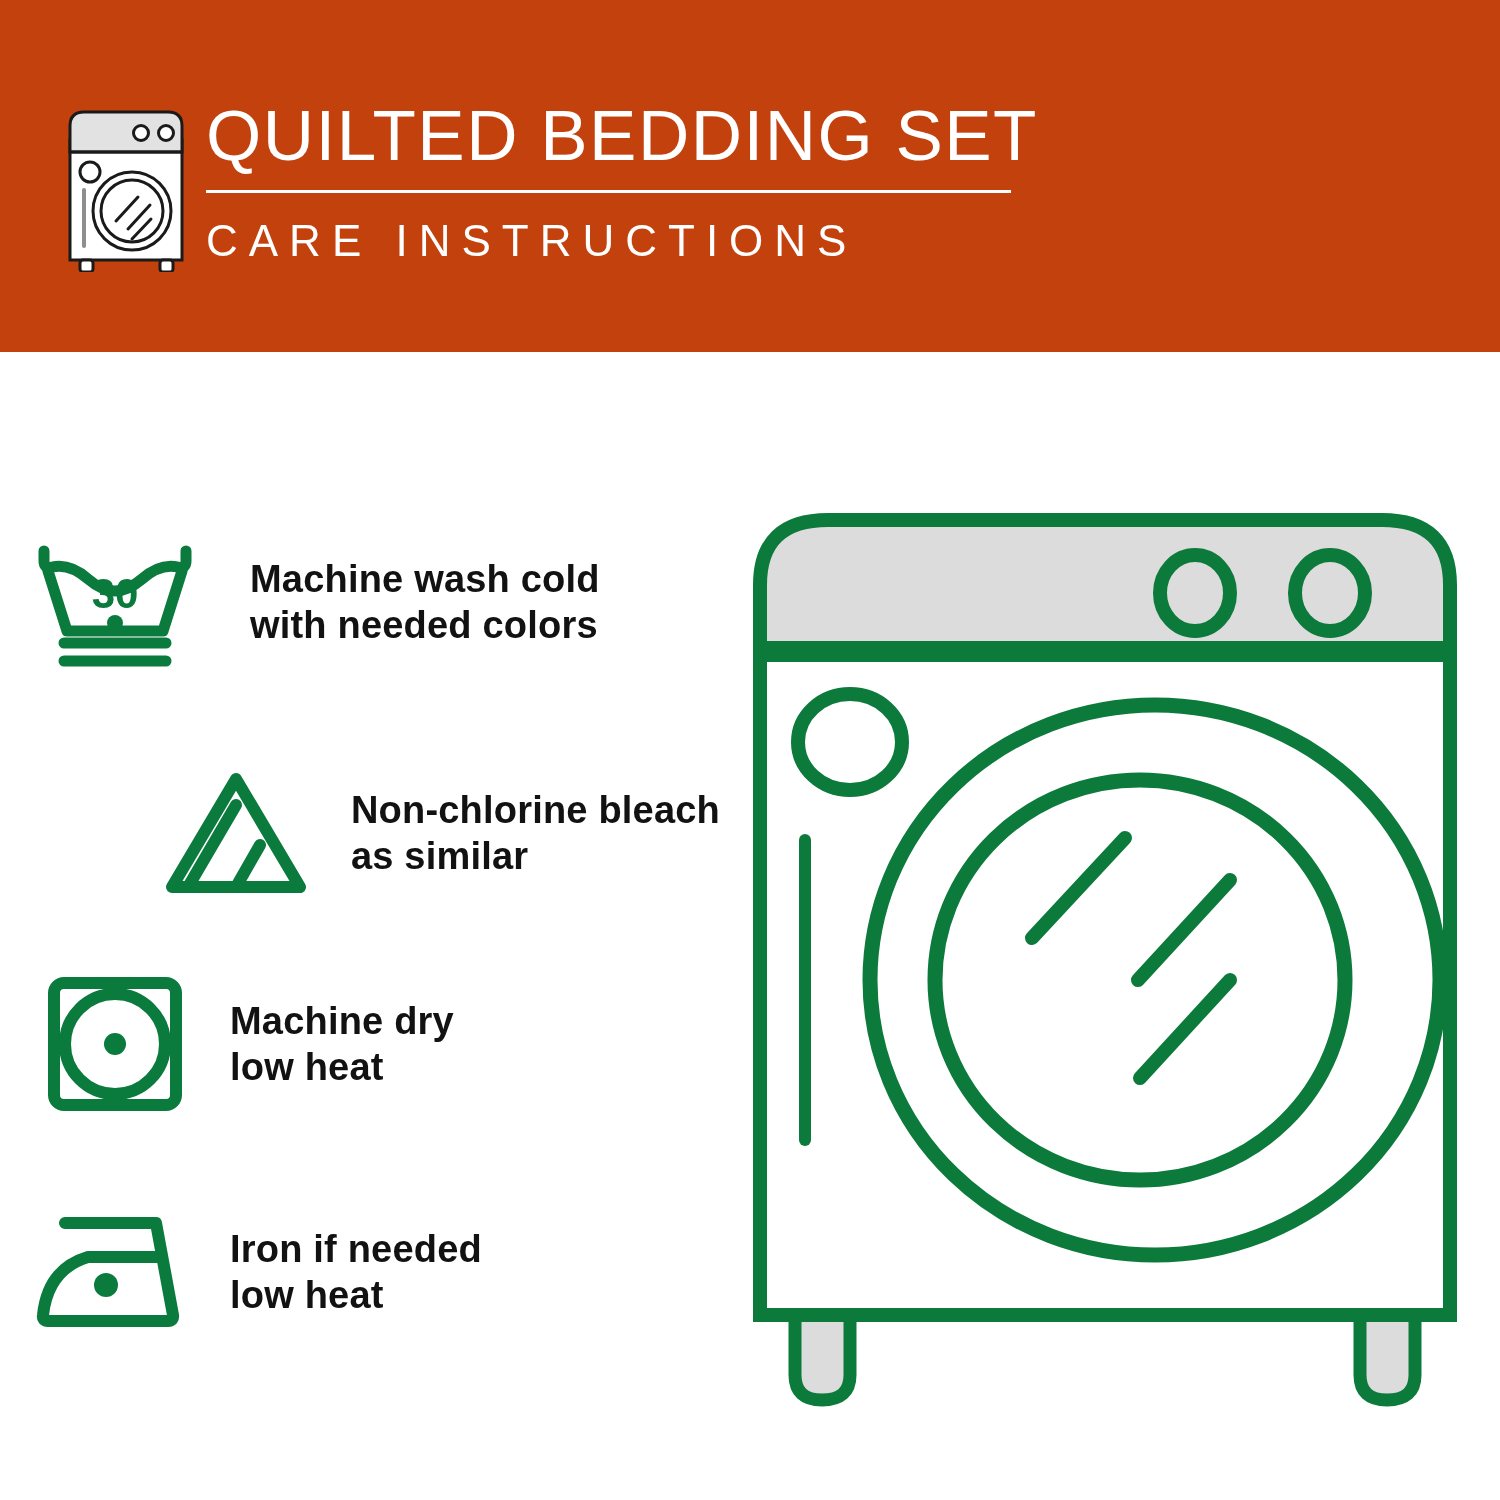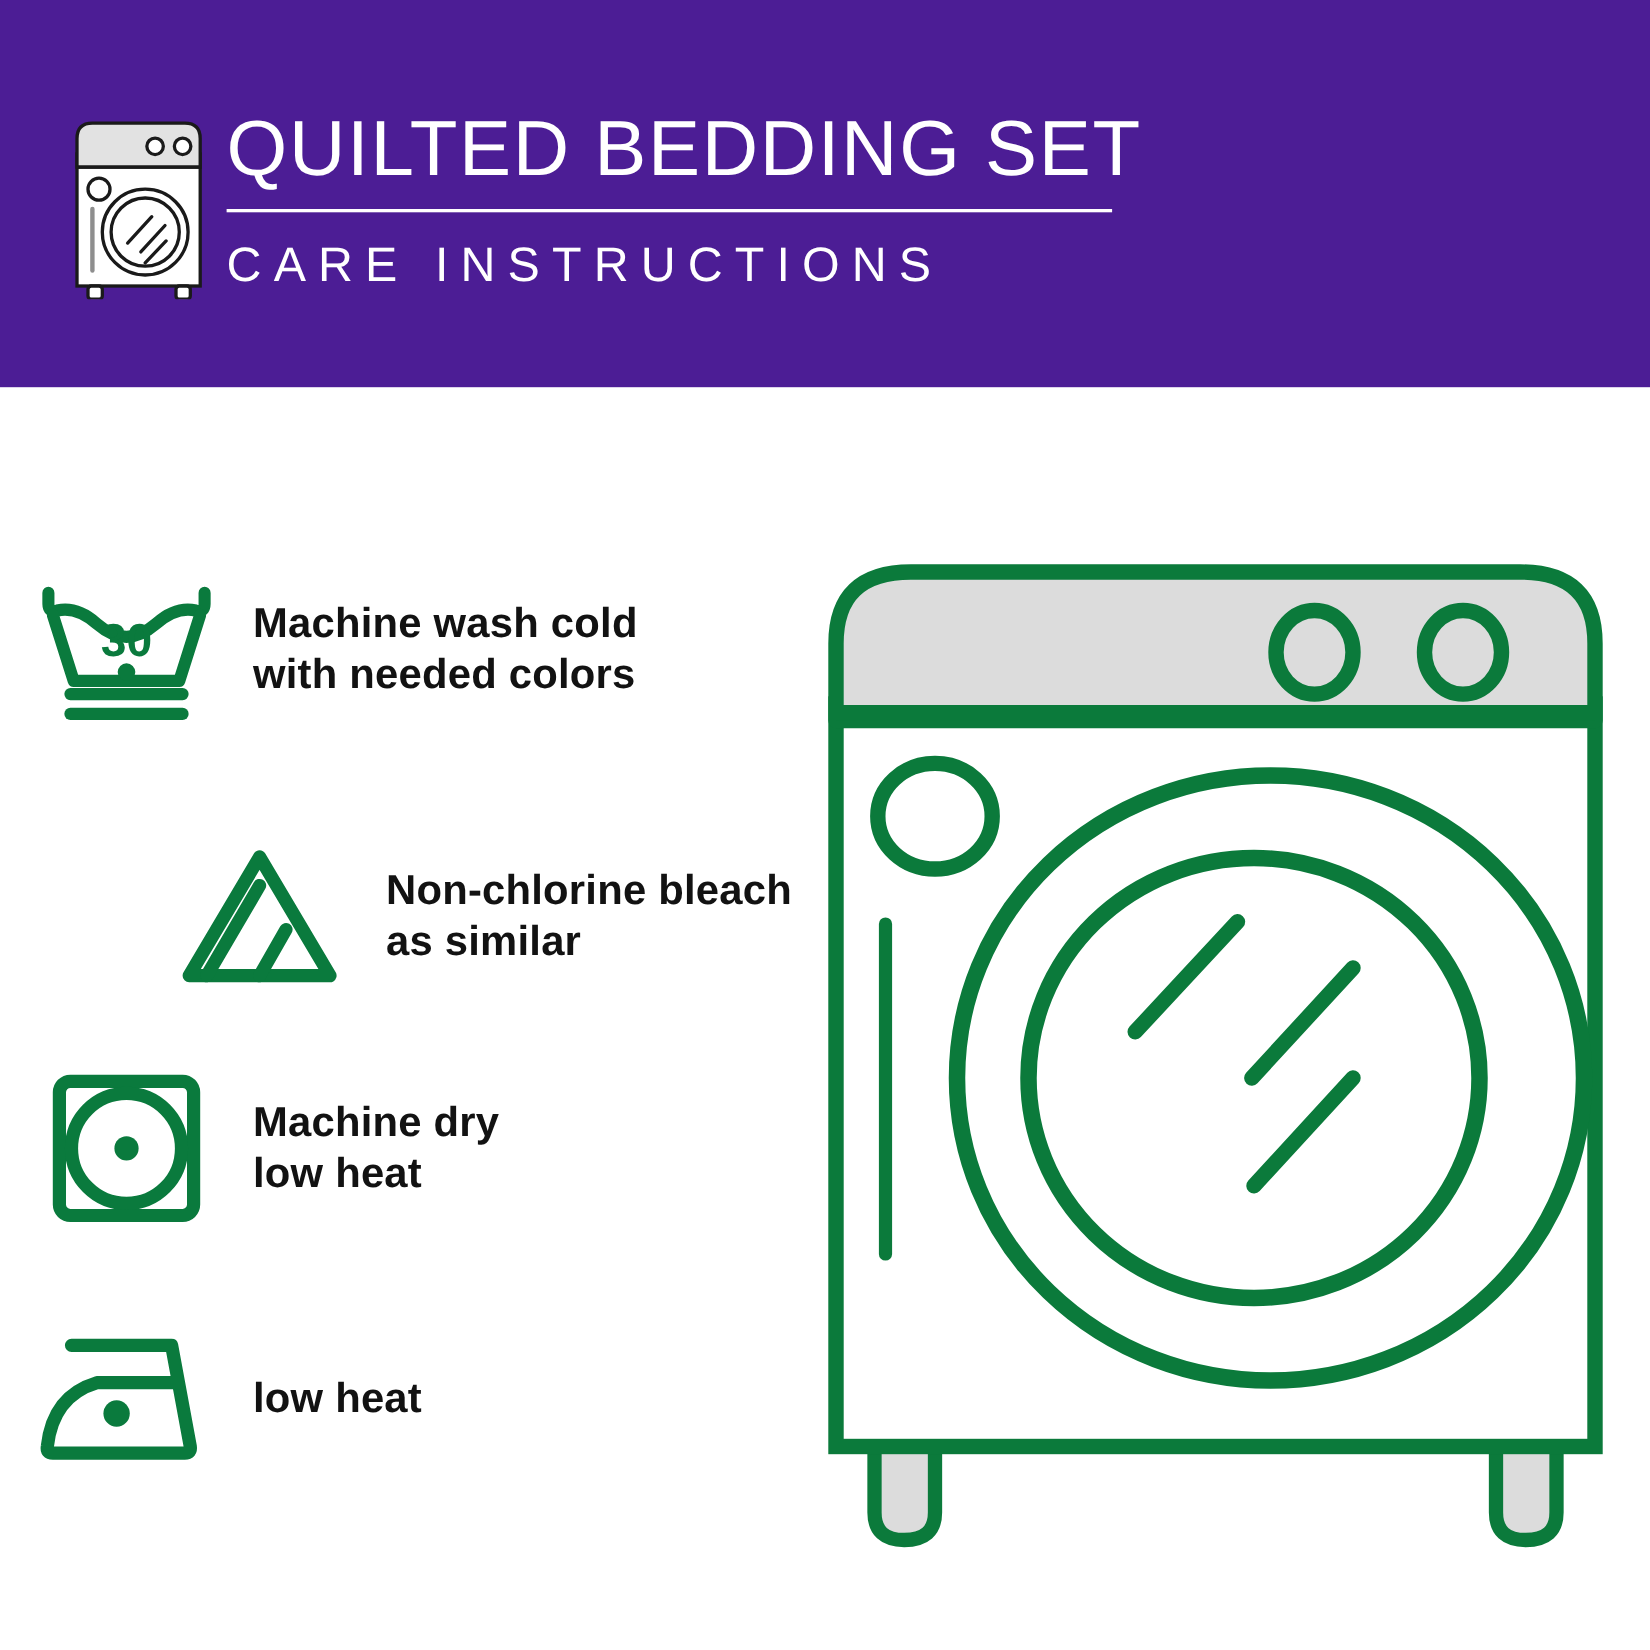--- a/index.html
+++ b/index.html
@@ -21,21 +21,21 @@
     background: #ffffff;
   }
 
   
   #header-band {
     position: absolute;
     left: 0;
     top: 0;
     width: 1500px;
     height: 352px;
-    background: #4c1d95;
+    background: #c2410c;
   }
 
   #header-icon {
     position: absolute;
     left: 62px;
     top: 104px;
     width: 135px;
     height: 168px;
   }
 
@@ -105,21 +105,21 @@
     color: #121212;
     font-weight: 700;
     letter-spacing: 0.2px;
   }
 
   .care-label .ln {
     display: block;
     white-space: nowrap;
   }
 
-  #row-wash   { top: 148px; }
+  #row-wash   { top: 160px; gap: 20px; }
   #row-bleach { top: 391px; justify-content: flex-end; }
   #row-dry    { top: 602px; }
   #row-iron   { top: 830px; }
 
   
   #machine-illustration {
     position: absolute;
     left: 740px;
     top: 480px;
     width: 730px;
@@ -223,20 +223,21 @@
     <div class="care-row" id="row-iron">
       <div class="care-symbol">
         <svg viewBox="0 0 170 130" width="170" height="130" xmlns="http://www.w3.org/2000/svg">
           <g fill="none" stroke="#0a7a3d" stroke-width="12" stroke-linecap="round" stroke-linejoin="round">
             <path d="M35 16 L126 16 L143 108 Q144 114 138 114 L18 114 Q12 114 13 108 Q18 62 58 50 L128 50"></path>
           </g>
           <circle cx="76" cy="78" r="12" fill="#0a7a3d"></circle>
         </svg>
       </div>
       <div class="care-label">
+        <span class="ln">Iron if needed</span>
         <span class="ln">low heat</span>
       </div>
     </div>
 
   </div>
 
   <div id="machine-illustration">
     <svg viewBox="0 0 730 960" width="730" height="960" xmlns="http://www.w3.org/2000/svg">
 
       <g>

